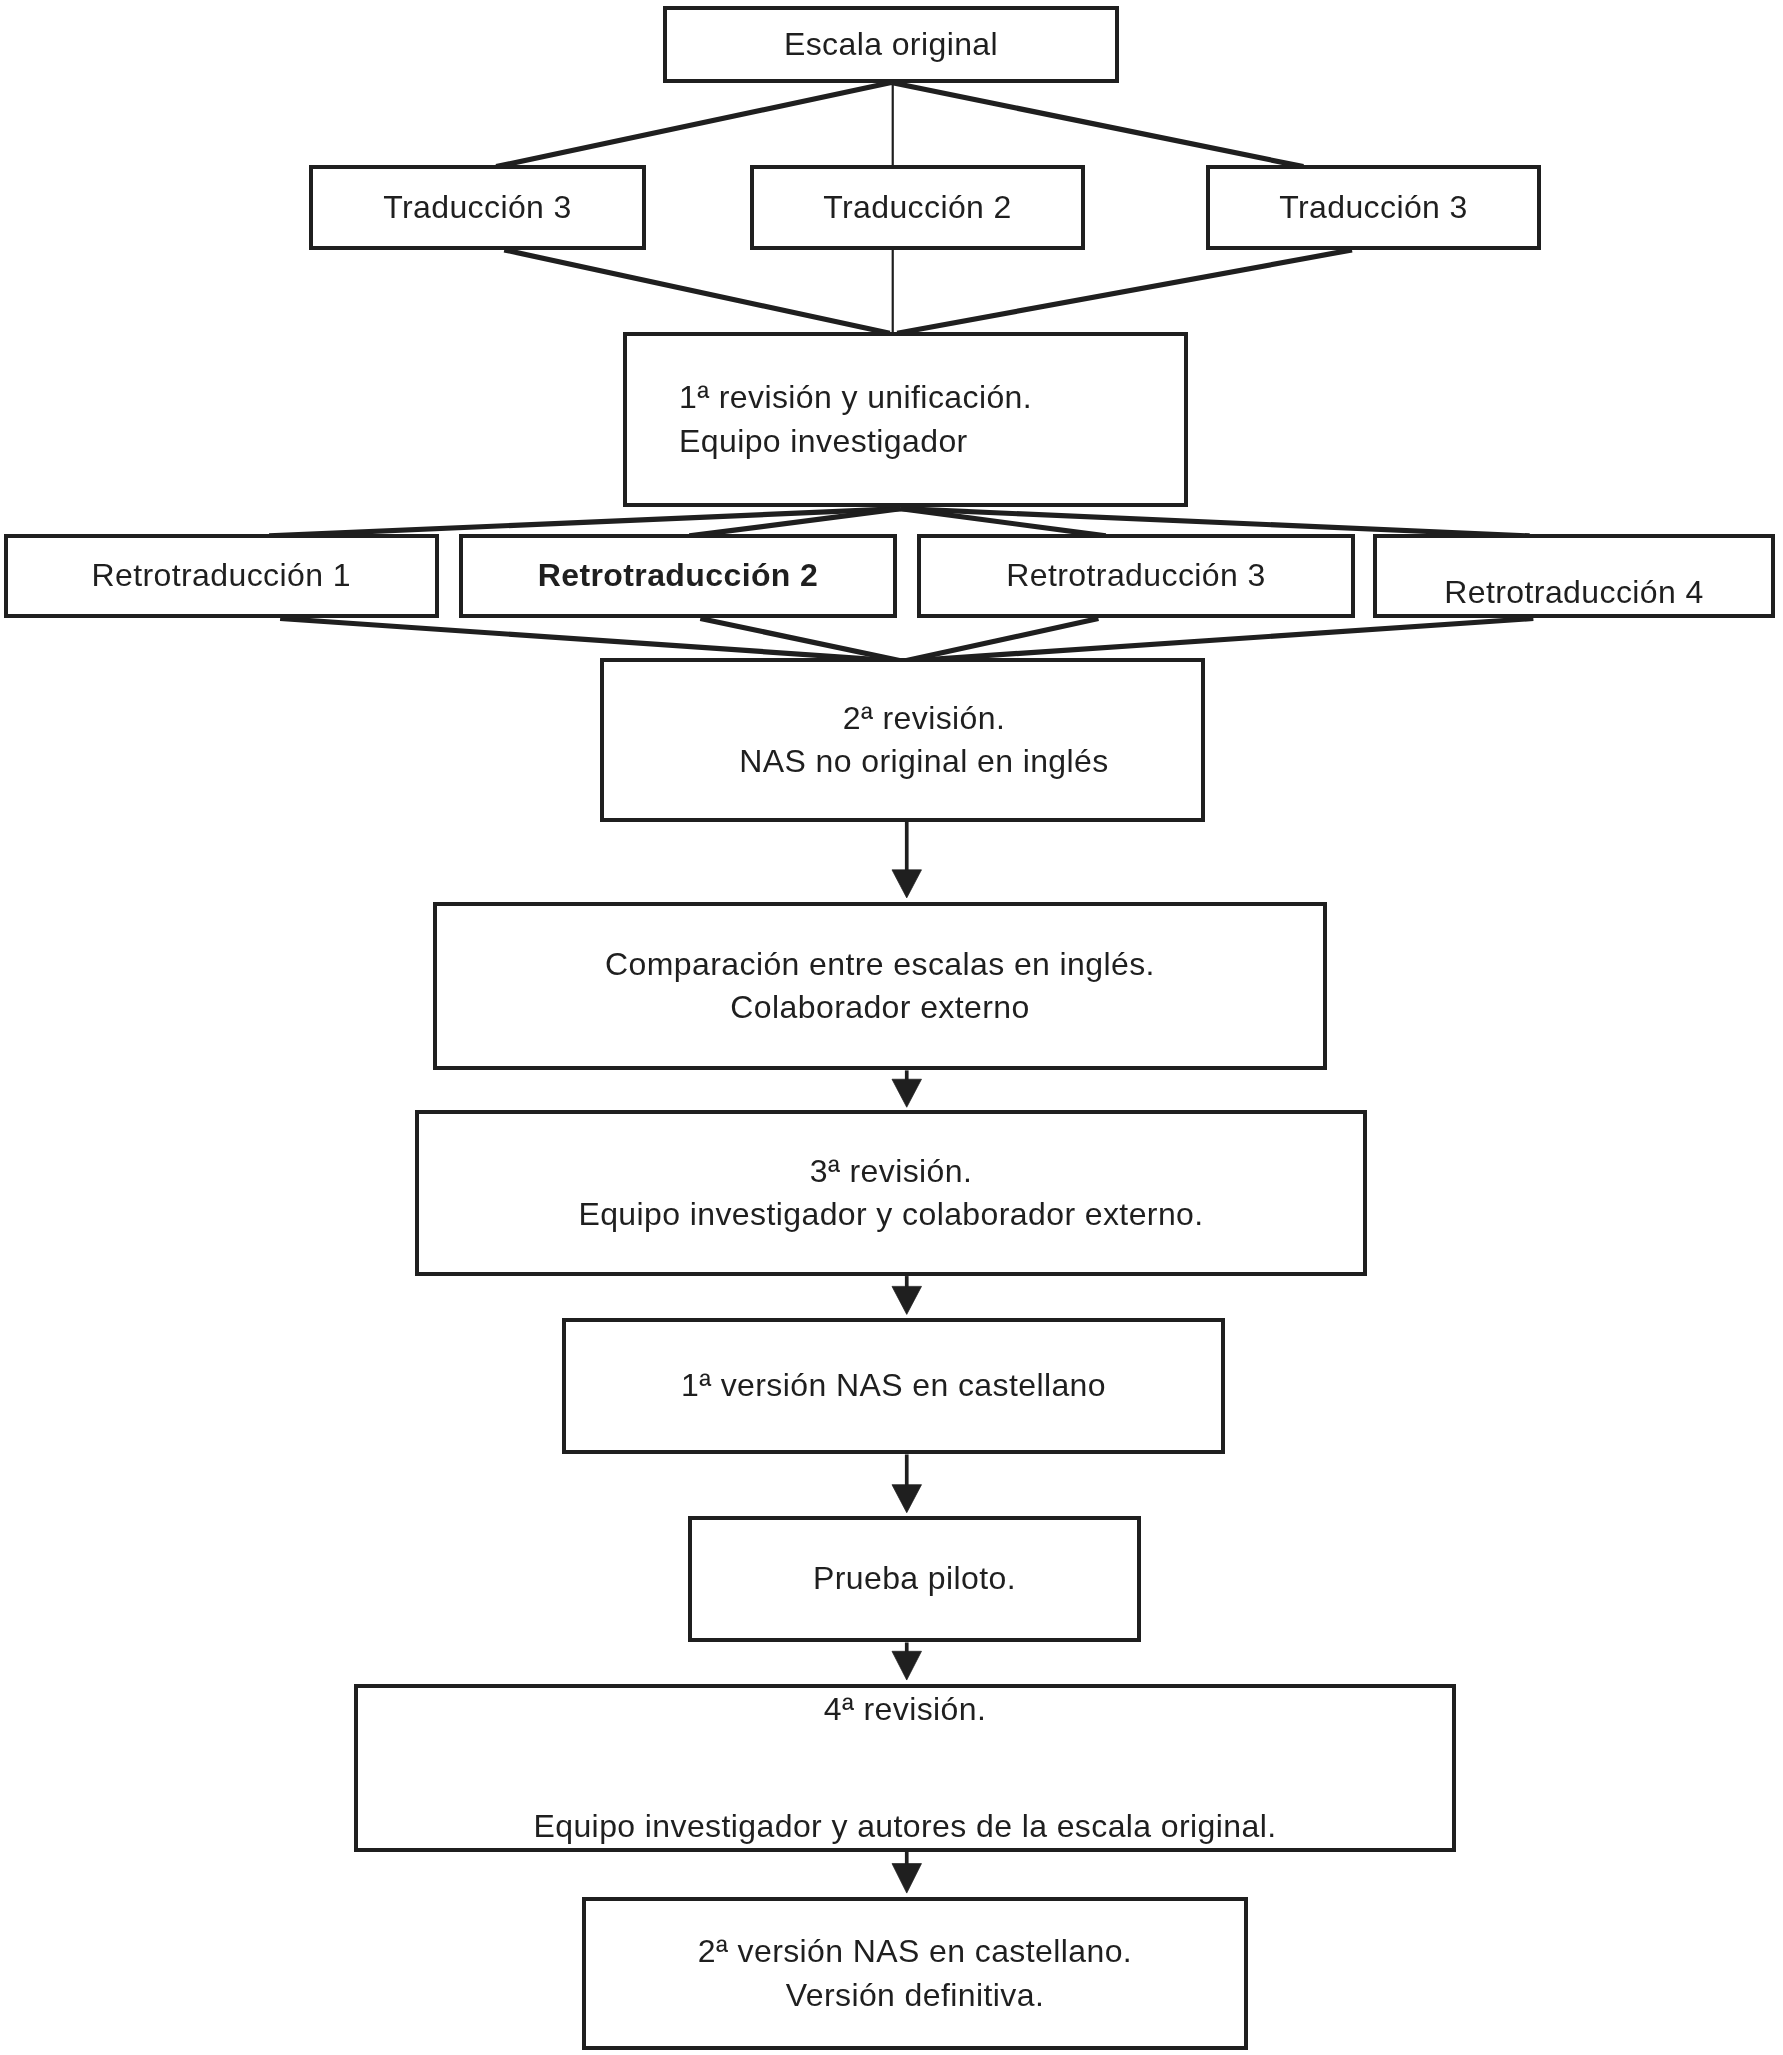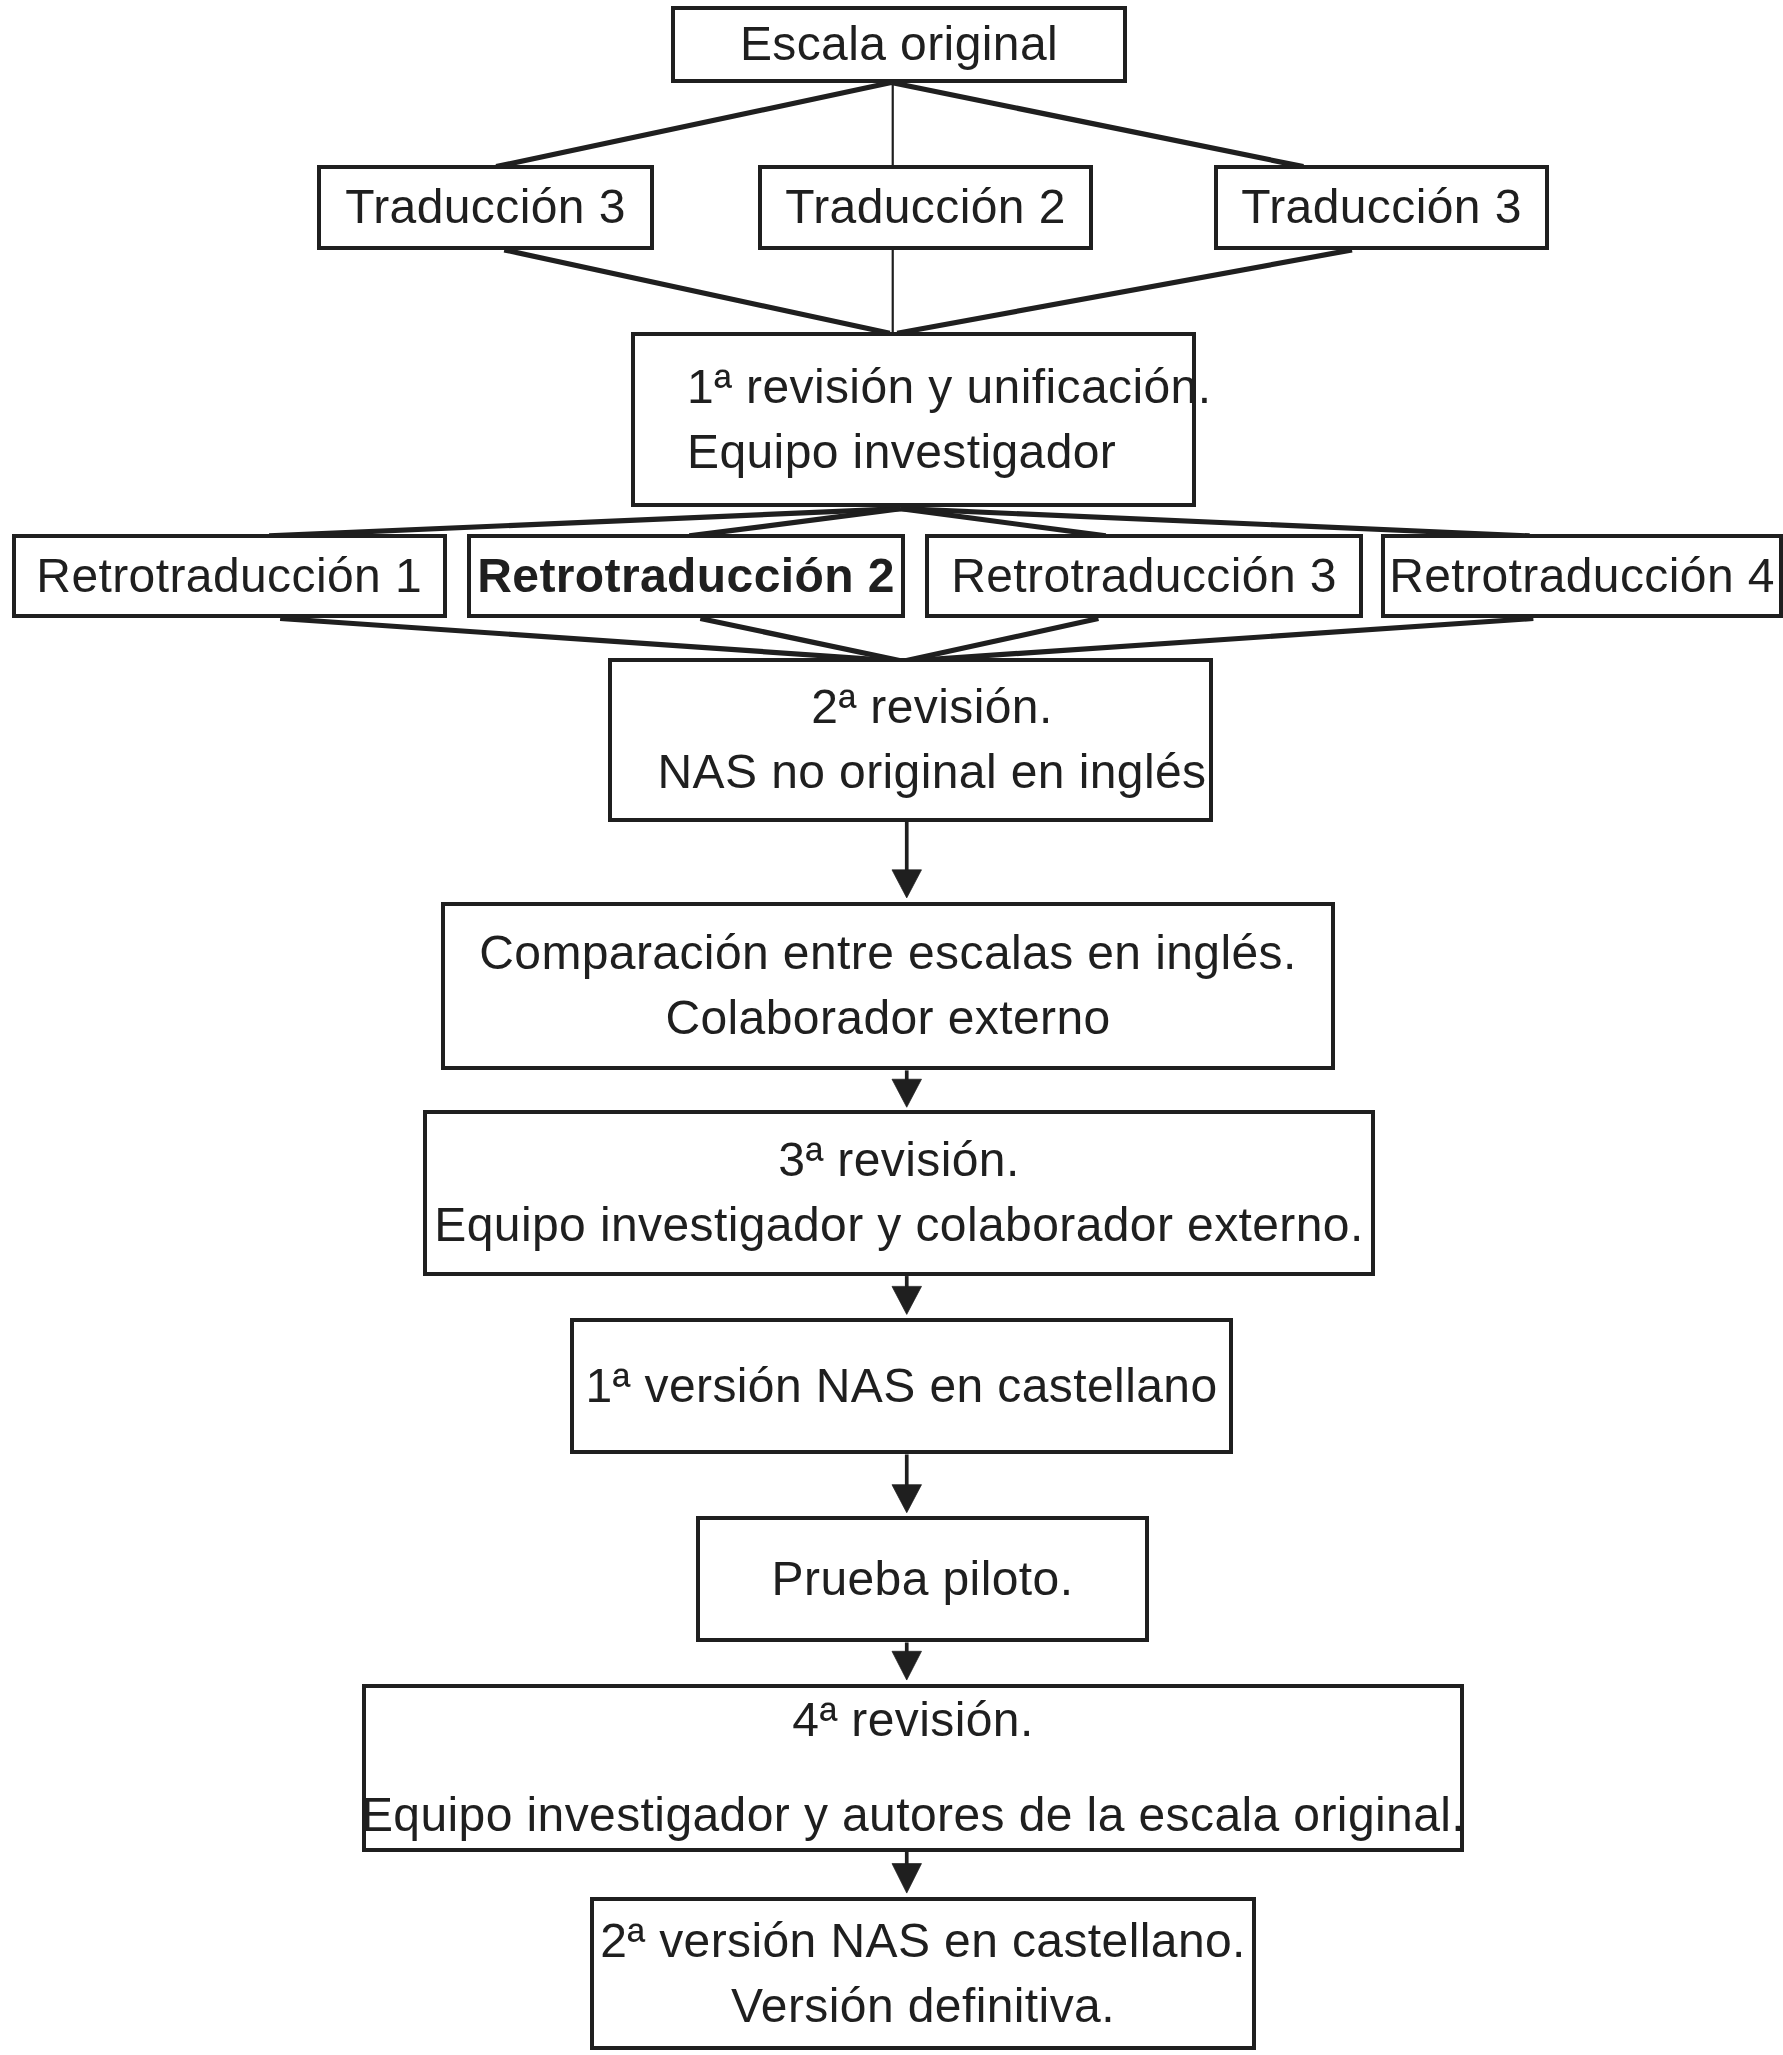--- a/index.html
+++ b/index.html
@@ -25,24 +25,23 @@
   .node {
     position: absolute;
     box-sizing: border-box;
     border: 4.4px solid #1f1f1f;
     background: #ffffff;
     display: flex;
     flex-direction: column;
     align-items: center;
     justify-content: center;
     text-align: center;
-    font-size: 48px;
+    font-size: 32px;
     line-height: 1.35;
     letter-spacing: 0.4px;
-    margin-left: 8px;
   }
   .node .ln {
     display: block;
     white-space: nowrap;
   }
   .node.align-left {
     align-items: flex-start;
     text-align: left;
     padding-left: 52px;
   }
@@ -126,21 +125,21 @@
   </div>
 
   <div class="node" style="left:459px; top:534px; width:438px; height:84px;font-weight:bold;">
     <span class="ln">Retrotraducción 2</span>
   </div>
 
   <div class="node" style="left:917px; top:534px; width:438px; height:84px;">
     <span class="ln">Retrotraducción 3</span>
   </div>
 
-  <div class="node" style="left:1373px; top:534px; width:402px; height:84px;">
+  <div class="node" style="left:1373px; top:534px; width:402px; height:84px;justify-content:flex-end;">
     <span class="ln">Retrotraducción 4</span>
   </div>
 
   <div class="node" style="left:600px; top:658px; width:605px; height:164px;padding-left:43px;">
     <span class="ln">2ª revisión.</span>
     <span class="ln">NAS no original en inglés</span>
   </div>
 
   <div class="node" style="left:433px; top:902px; width:894px; height:168px;">
     <span class="ln">Comparación entre escalas en inglés.</span>

